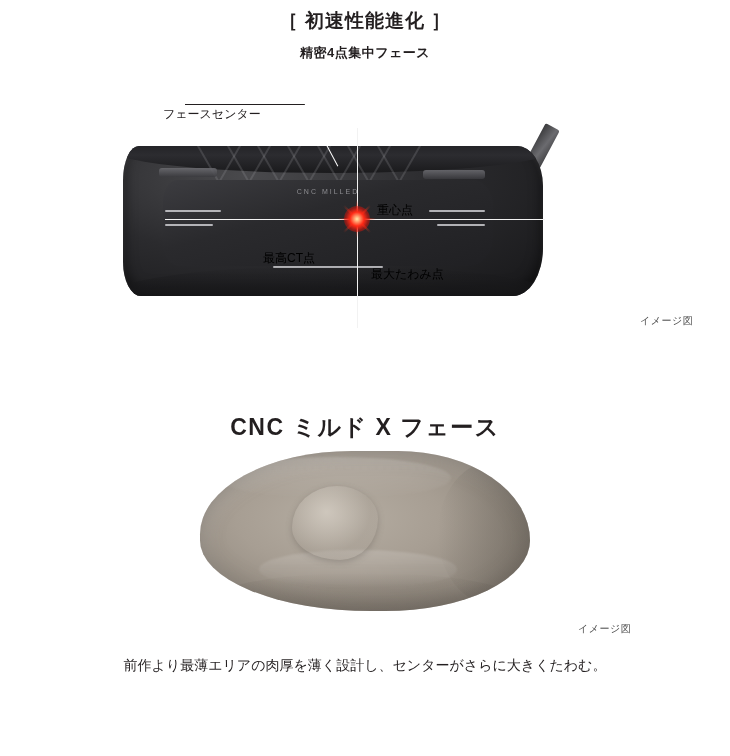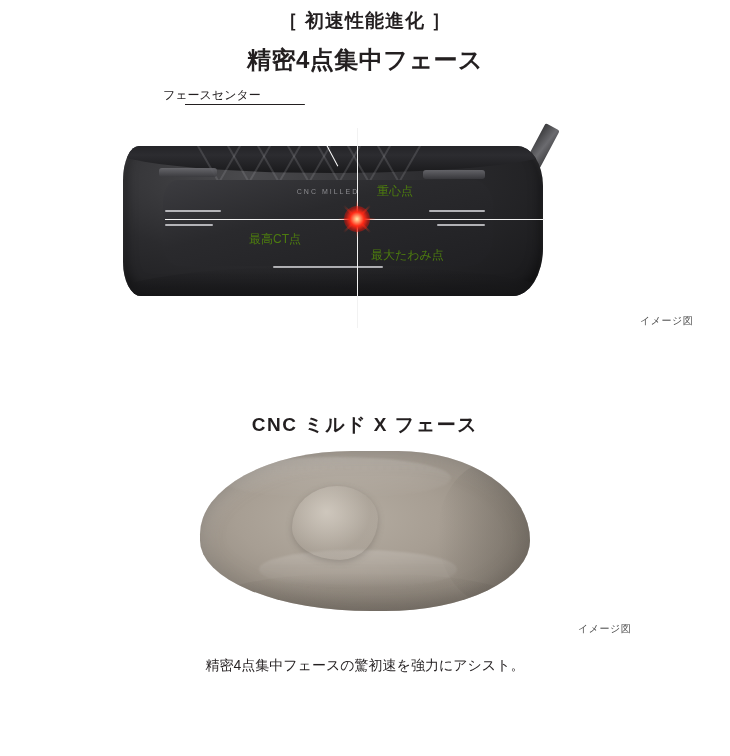--- a/index.html
+++ b/index.html
@@ -31,31 +31,31 @@
     font-size: 19px;
     font-weight: bold;
     letter-spacing: 1px;
   }
   .h-sub1 {
     position: absolute;
     top: 44px;
     left: 0;
     width: 730px;
     text-align: center;
-    font-size: 24px;
+    font-size: 13px;
     font-weight: bold;
     letter-spacing: 0.5px;
   }
   .h-sub2 {
     position: absolute;
     top: 412px;
     left: 0;
     width: 730px;
     text-align: center;
-    font-size: 19px;
+    font-size: 23px;
     font-weight: bold;
     letter-spacing: 1.5px;
   }
 
   
   .fig1 {
     position: absolute;
     left: 105px;
     top: 84px;
     width: 520px;
@@ -209,22 +209,23 @@
     transform-origin: left center;
   }
   .leader.dark { background: #231f20; }
 
   
   .lbl {
     position: absolute;
     font-size: 12px;
     line-height: 1.2;
     white-space: nowrap;
-  }
-  .lbl.white { color: #4d7c0f; text-align: center; }
+    margin-top: 19px;
+  }
+  .lbl.white { color: #000000; text-align: center; }
   .lbl.dark  { color: #231f20; }
 
   .imagenote {
     position: absolute;
     font-size: 10px;
     color: #4d4d4d;
     letter-spacing: 0.5px;
   }
 
   
@@ -349,21 +350,21 @@
       <div class="spike r90"></div>
       <div class="spike r135"></div>
       <div class="glow"></div>
     </div>
 
     <div class="leader dark" style="left:80px; top:20px; width:120px; transform:rotate(0deg);"></div>
     <div class="leader" style="left:200px; top:20px; width:70px; transform:rotate(62deg);"></div>
 
     <div class="lbl dark" style="left:58px; top:4px;">フェースセンター</div>
     <div class="lbl white" style="left:272px; top:100px;">重心点</div>
-    <div class="lbl white" style="left:144px; top:148px;">最高CT点</div>
+    <div class="lbl white" style="left:158px; top:148px;">最高CT点</div>
     <div class="lbl white" style="left:266px; top:164px;">最大たわみ点</div>
   </div>
 
   <div class="imagenote" style="left:640px; top:314px;">イメージ図</div>
 
 
   <div class="h-sub2">CNC ミルド X フェース</div>
 
   <div class="fig2">
     <div class="face-shape">
@@ -371,16 +372,16 @@
       <div class="sheen" style="left:18%; top:62%; width:60%; height:24%; border-radius:50%;"></div>
       <div class="bulge"></div>
       <div class="shade-r"></div>
       <div class="shade-b"></div>
     </div>
   </div>
 
   <div class="imagenote" style="left:578px; top:622px;">イメージ図</div>
 
   <div class="copy" id="copy2">
-    <div>精密4点集中フェースの驚初速を強力にアシスト。</div>
+    <div>前作より最薄エリアの肉厚を薄く設計し、センターがさらに大きくたわむ。</div>
   </div>
 
 </div>
 
 </body></html>

